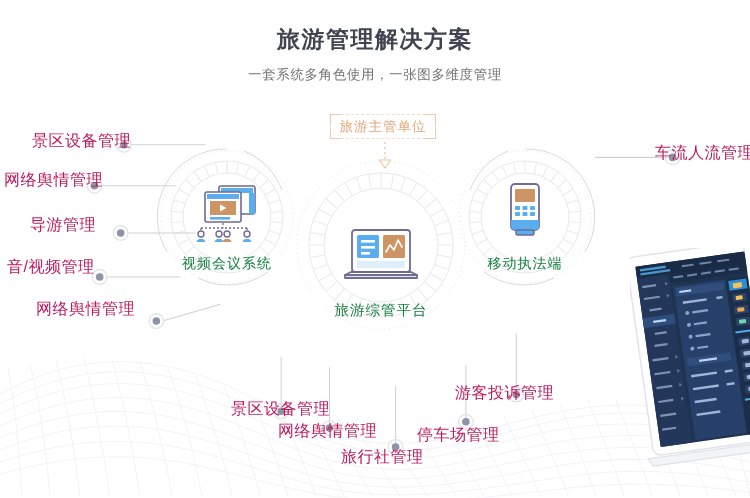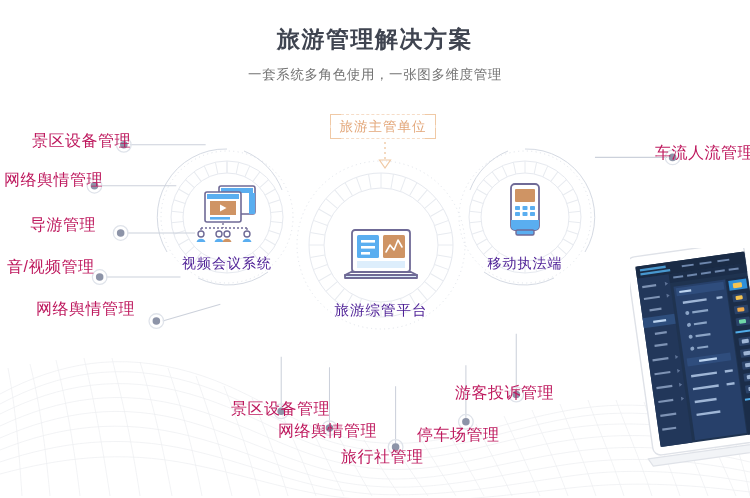--- a/index.html
+++ b/index.html
@@ -24,21 +24,21 @@
     margin-top:12px;font-size:13.5px;color:#737373;letter-spacing:.6px;
   }
 
   
   .dial{position:absolute;z-index:2;}
   .dial svg{display:block;overflow:visible;}
 
   
   .module{position:absolute;z-index:6;text-align:center;width:140px;}
   .module .cap{
-    font-size:14px;color:#4c1d95;letter-spacing:1px;margin-top:7px;white-space:nowrap;
+    font-size:14px;color:#15803d;letter-spacing:1px;margin-top:7px;white-space:nowrap;
   }
   .module.center .cap{font-size:14.5px;}
 
   
   .gov-box{
     position:absolute;z-index:7;left:330px;top:114px;width:106px;height:25px;
     display:flex;align-items:center;justify-content:center;
   }
   .gov-box .lbl{
     font-size:13.5px;color:#e3a77a;letter-spacing:1px;white-space:nowrap;

